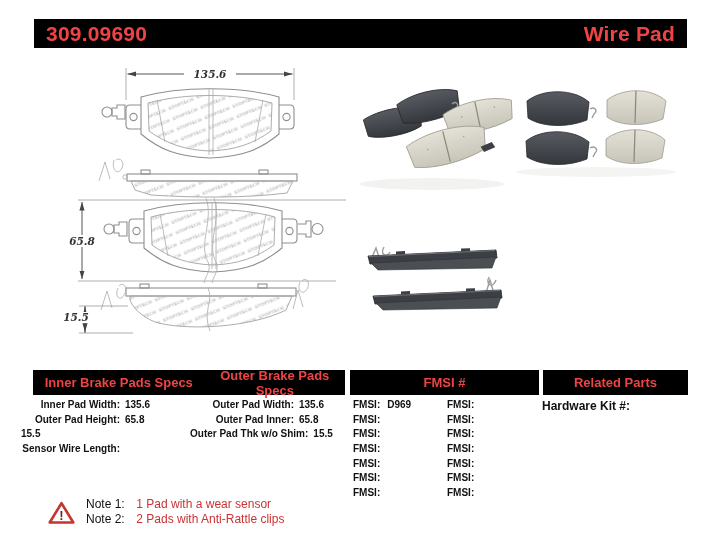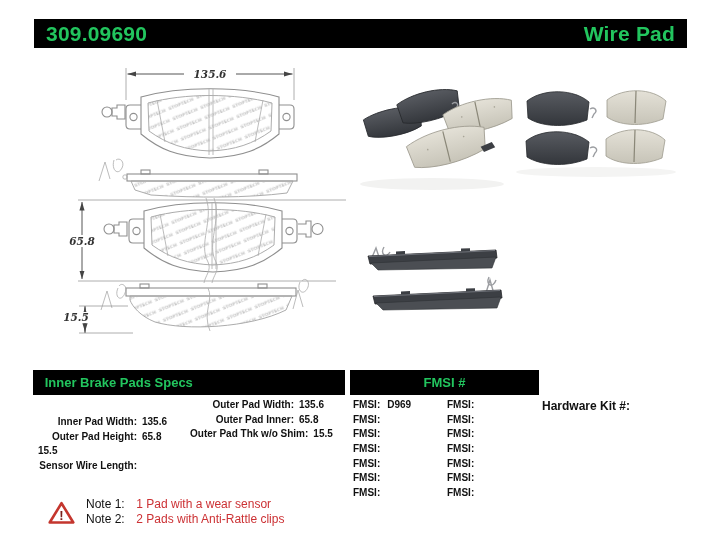--- a/index.html
+++ b/index.html
@@ -3,48 +3,48 @@
 <meta charset="utf-8">
 <style>
   html,body { margin:0; padding:0; background:#fff; }
   .page {
     position:relative; width:720px; height:557px; background:#ffffff; overflow:hidden;
     font-family:"Liberation Sans","DejaVu Sans",sans-serif; color:#111;
   }
   
   .header-bar {
     position:absolute; left:34px; top:19px; width:653px; height:29px;
-    background:#000; color:#22c55e; display:flex; align-items:center; justify-content:space-between;
+    background:#000; color:#ef4444; display:flex; align-items:center; justify-content:space-between;
     padding:0 12px; box-sizing:border-box; font-weight:bold; font-size:21px; letter-spacing:.2px;
   }
   
   #drawings { position:absolute; left:40px; top:55px; width:330px; height:290px; }
   #photos   { position:absolute; left:350px; top:70px; width:365px; height:250px; }
   .oline  { fill:none; stroke:#8f8f8f; stroke-width:1.1; }
   .oline2 { fill:none; stroke:#ababab; stroke-width:.8; }
   .fric   { fill:url(#wm); stroke:#a3a3a3; stroke-width:.9; }
   .ext    { stroke:#9a9a9a; stroke-width:.8; fill:none; }
   .dim    { stroke:#555; stroke-width:1; fill:none; }
   .dimlbl { font:italic bold 10.5px "DejaVu Serif",serif; fill:#333; }
   .dk   { fill:url(#dg); stroke:#26282c; stroke-width:.8; }
   .lt   { fill:url(#lg); stroke:#9d9a8e; stroke-width:.8; }
   .slot { stroke:#8a8778; stroke-width:1.2; fill:none; }
   .clipw{ stroke:#9b9da1; stroke-width:1.4; fill:none; }
   
   .bar {
-    position:absolute; top:370px; height:25px; background:#000; color:#22c55e;
+    position:absolute; top:370px; height:25px; background:#000; color:#ef4444;
     font-weight:bold; font-size:13px; display:flex; align-items:center;
   }
   #bar-specs { left:33px; width:312px; }
   #bar-specs .half { text-align:center; }
   #bar-specs .h1 { width:55%; } #bar-specs .h2 { width:45%; }
   #bar-fmsi   { left:350px; width:189px; justify-content:center; }
   #bar-related{ left:543px; width:145px; justify-content:center; }
   .spec-col { position:absolute; top:398px; width:145px; font-size:10px; font-weight:bold; }
-  #inner-col { left:33px;margin-top:17px; } #outer-col { left:190px; }
+  #inner-col { left:16px; } #outer-col { left:190px; }
   .spec-row { display:flex; height:14.7px; line-height:14.7px; }
   .spec-row .lbl { flex:1; text-align:right; white-space:nowrap; }
   .spec-row .val { width:36px; margin-left:5px; text-align:left; }
   #fmsi-col { position:absolute; left:353px; top:398px; width:200px; font-size:10px; font-weight:bold; }
   .fmsi-row { display:flex; height:14.7px; line-height:14.7px; }
   .fmsi-row .cell { width:94px; white-space:nowrap; }
   .fmsi-row .c2 { width:100px; }
   .fmsi-row .fv { margin-left:7px;margin-top:24px; }
   #related-col { position:absolute; left:542px; top:399px; font-size:12px; font-weight:bold; }
   #related-col .hv { margin-left:6px; }
@@ -218,23 +218,27 @@
         <path d="M5,19 L130,13 L126,24 L12,26 Z" fill="#4b4e53" stroke="#2e3034" stroke-width=".6"></path>
         <path d="M30,7.4 L39,7 L39,10.4 L30,10.8 Z" fill="#3c3f44"></path>
         <path d="M95,4.6 L104,4.2 L104,7.6 L95,8 Z" fill="#3c3f44"></path>
         <path d="M3,12.5 L129,6.5" stroke="#70737a" stroke-width="1" fill="none"></path>
       </g>
     </g>
   </svg>
 
   <div class="bar" id="bar-specs">
     <div class="half h1">Inner Brake Pads Specs</div>
+    <div class="half h2">Outer Brake Pads Specs</div>
   </div>
   <div class="bar" id="bar-fmsi">
     <span>FMSI #</span>
+  </div>
+  <div class="bar" id="bar-related">
+    <span>Related Parts</span>
   </div>
 
   <div class="spec-col" id="inner-col">
     <div class="spec-row">
       <span class="lbl">Inner Pad Width:</span>
       <span class="val">135.6</span>
     </div>
     <div class="spec-row">
       <span class="lbl">Outer Pad Height:</span>
       <span class="val">65.8</span>

